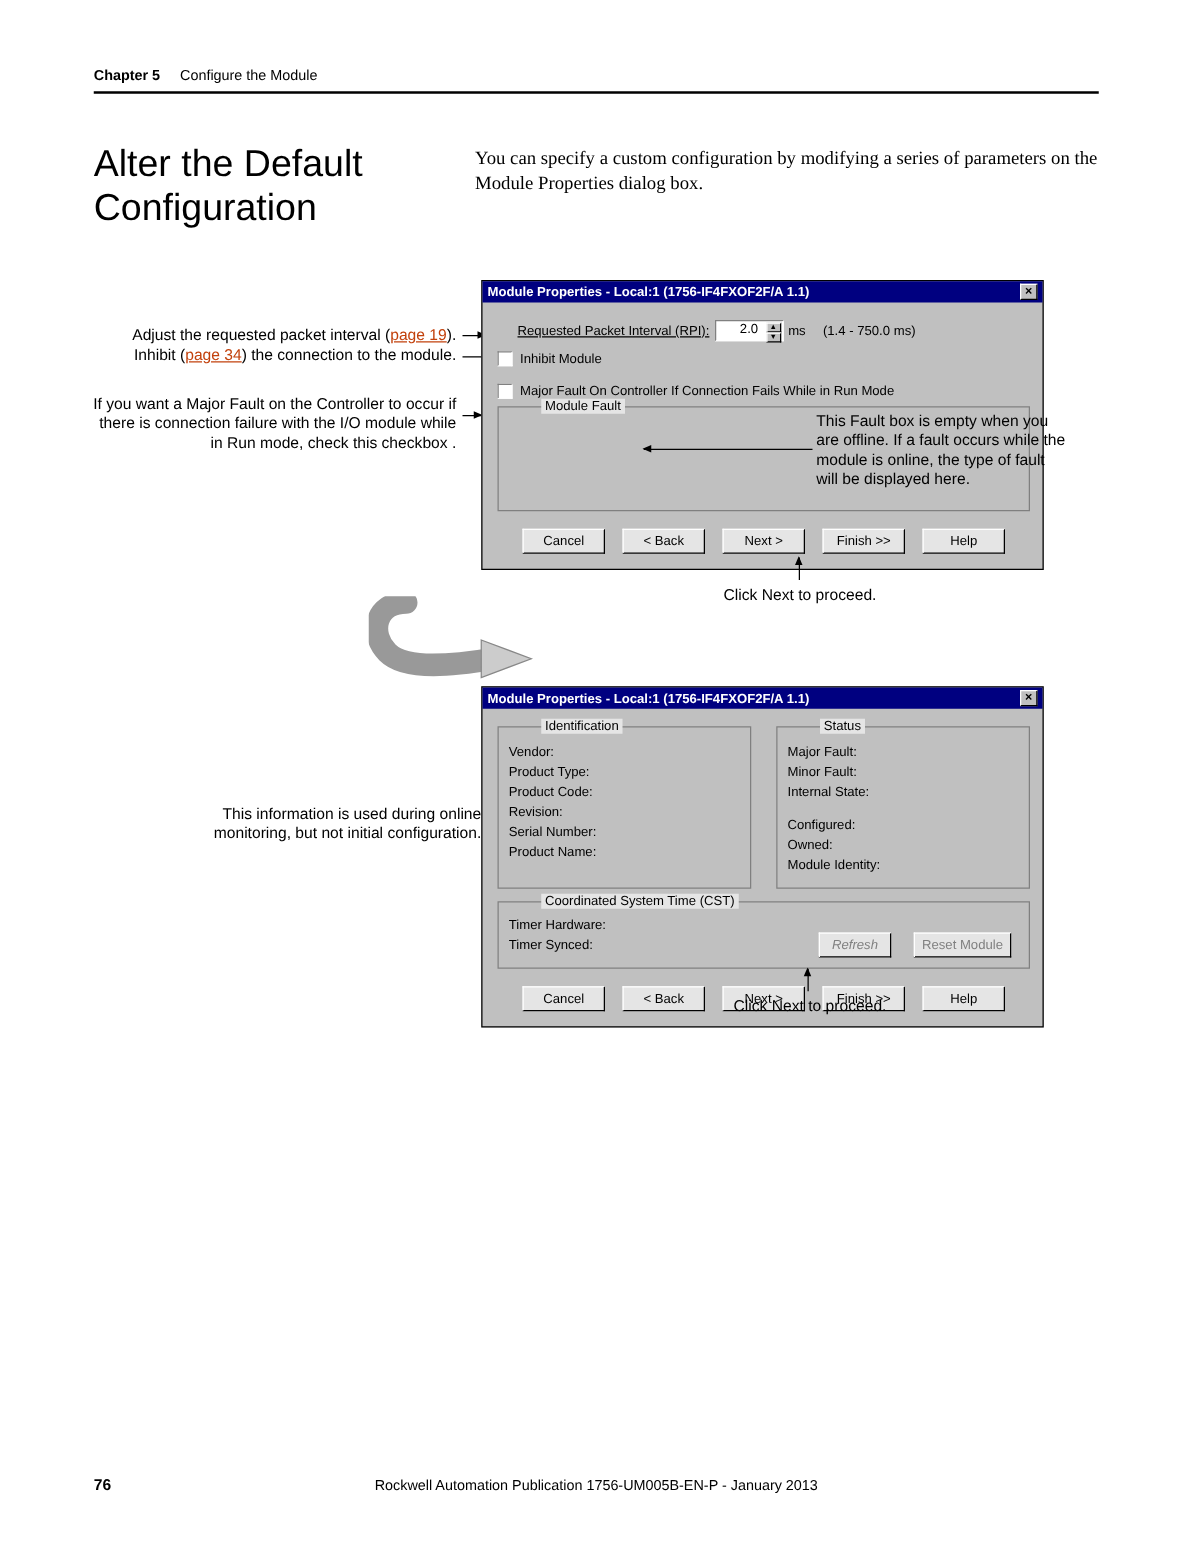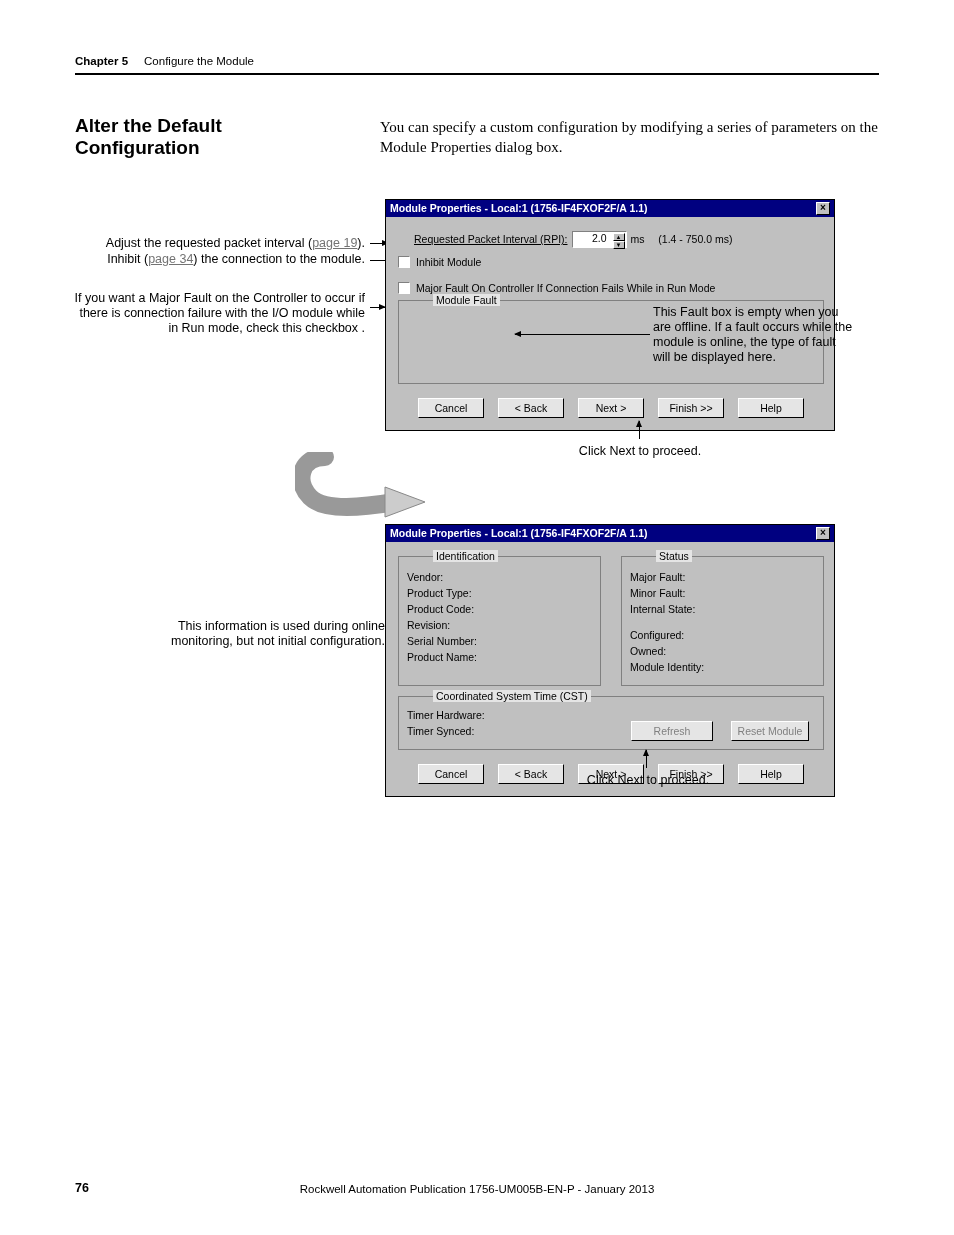--- a/index.html
+++ b/index.html
@@ -24,33 +24,33 @@
   }
   .chapter-header .bold { font-weight: bold; }
   .heading-row {
     display: flex;
     gap: 40px;
     margin-bottom: 40px;
   }
   .section-heading {
     width: 265px;
     font-family: "Arial Narrow", Arial, sans-serif;
-    font-weight: bold;
-    font-size: 19px;
+    font-weight: normal;
+    font-size: 30px;
     line-height: 1.15;
     flex-shrink: 0;
     font-stretch: condensed;
   }
   .intro-text {
     font-family: Georgia, "Times New Roman", serif;
     font-size: 15px;
     line-height: 1.35;
     padding-top: 2px;
   }
-  .link { color: #737373; text-decoration: underline; }
+  .link { color: #c2410c; text-decoration: underline; }
 
   .diagram-area {
     position: relative;
     height: 600px;
     margin-top: 5px;
   }
 
   
   .win-dialog {
     position: absolute;
@@ -340,21 +340,21 @@
             <div class="kv">Module Identity:</div>
           </div>
         </div>
         <div class="cst-group">
           <div class="groupbox-title">Coordinated System Time (CST)</div>
           <div class="cst-left">
             <div class="kv">Timer Hardware:</div>
             <div class="kv">Timer Synced:</div>
           </div>
           <div class="cst-btns">
-            <div class="win-btn disabled" style="width:82px;">Refresh</div>
+            <div class="win-btn disabled" style="width:58px;font-style:italic;">Refresh</div>
             <div class="win-btn disabled" style="width:78px;">Reset Module</div>
           </div>
         </div>
         <div class="btn-row">
           <div class="win-btn">Cancel</div>
           <div class="win-btn">&lt; Back</div>
           <div class="win-btn">Next &gt;</div>
           <div class="win-btn">Finish &gt;&gt;</div>
           <div class="win-btn">Help</div>
         </div>

